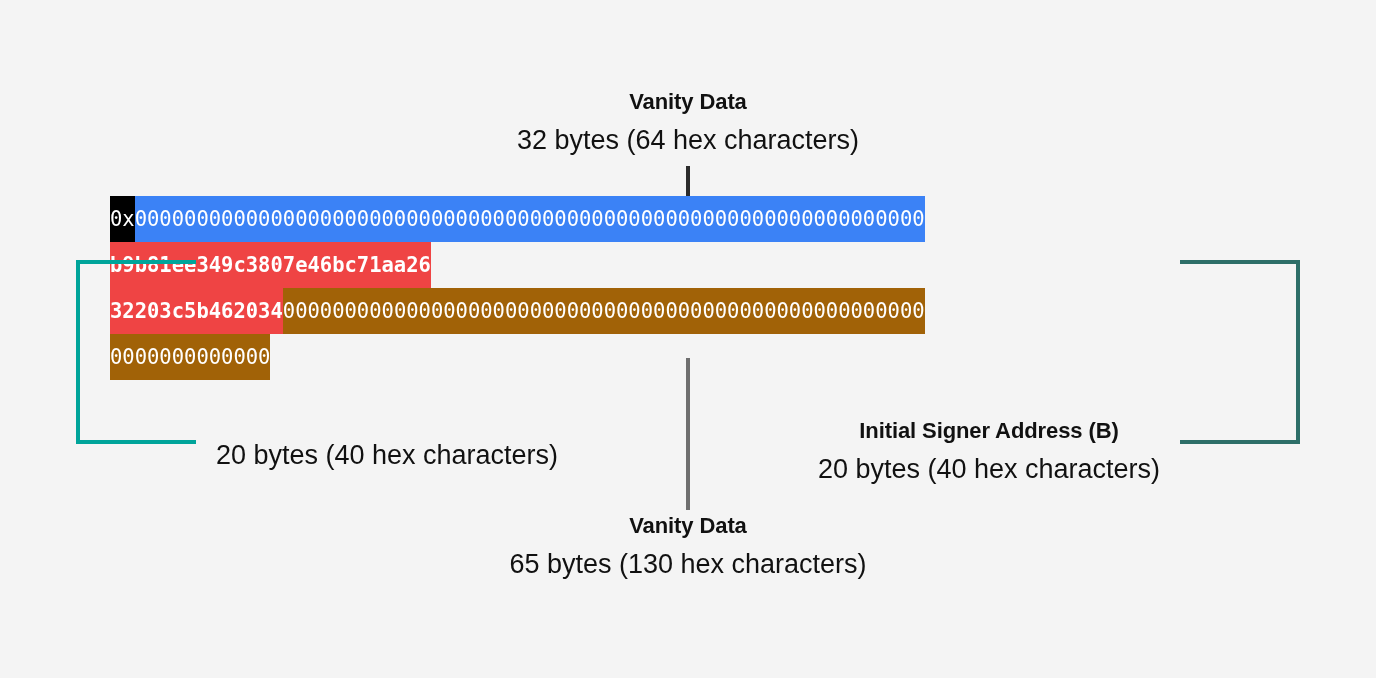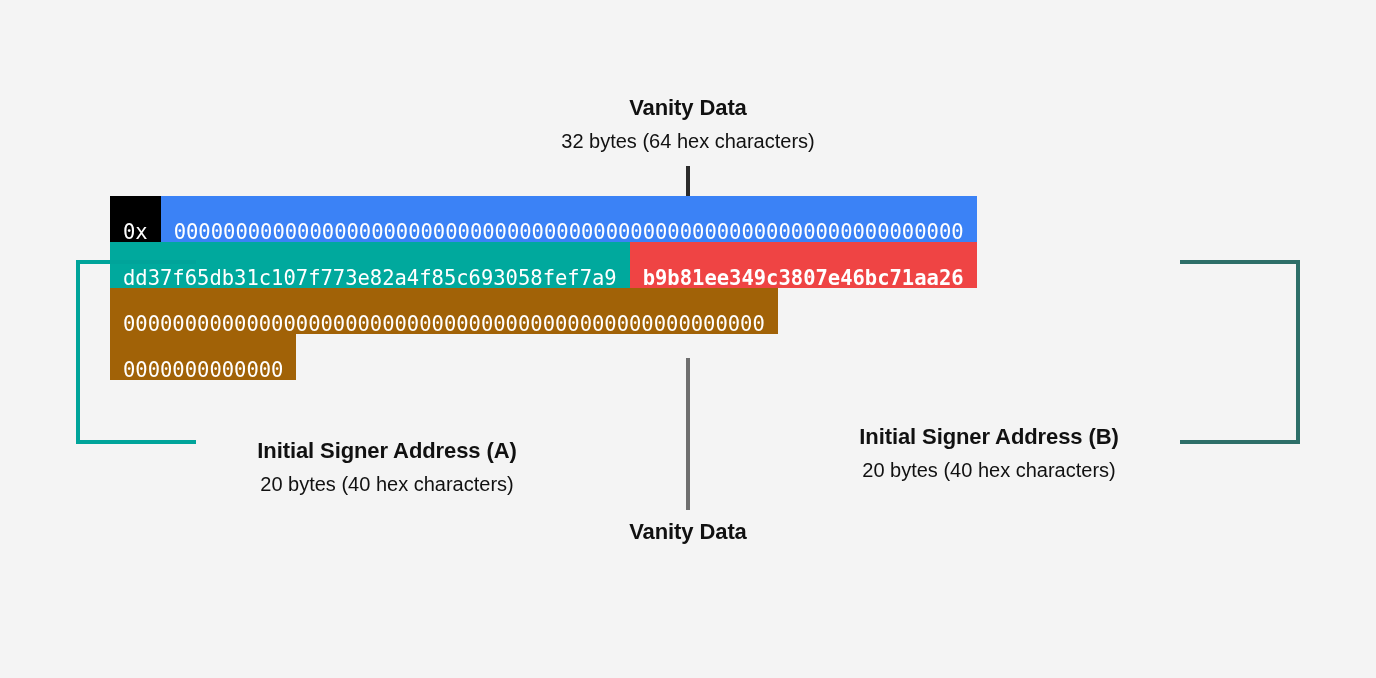--- a/index.html
+++ b/index.html
@@ -30,24 +30,23 @@
     text-align: center;
     line-height: 1.28;
     white-space: nowrap;
   }
   .ann .ttl {
     font-size: 22px;
     font-weight: bold;
     letter-spacing: -0.1px;
     color: #111111;
     display: block;
-    margin-top: 6px;
   }
   .ann .sub {
-    font-size: 20px;
+    font-size: 27px;
     font-weight: normal;
     color: #111111;
     display: block;
     margin-top: 7px;
   }
 
   #ann-vanity-top {
     left: 388px;
     top: 88px;
     width: 600px;
@@ -100,21 +99,21 @@
     font-size: 20.5px;
     letter-spacing: 0px;
     white-space: pre;
     color: #ffffff;
     display: flex;
     align-items: stretch;
     width: max-content;
   }
   .hexrow .seg {
     display: inline-block;
-    padding: 13px;
+    padding: 0;
   }
   .seg-prefix { background: #000000; padding-left: 15px; padding-right: 15px; }
   .seg-black  { background: #3b82f6; }
   .seg-teal   { background: #00a99d; }
   .seg-dteal  { background: #ef4444; font-weight: bold; }
   .seg-gray   { background: #a16207; }
   .pad-l { padding-left: 15px; }
   .pad-r { padding-right: 15px; }
 
   
@@ -156,47 +155,47 @@
   <div class="vline" id="conn-vanity-top"></div>
 
   <div id="hexblock">
 
     <div class="hexrow">
       <span class="seg seg-prefix">0x</span>
       <span class="seg seg-black pad-r">0000000000000000000000000000000000000000000000000000000000000000</span>
     </div>
 
     <div class="hexrow">
-      <span class="seg seg-teal pad-l">dd37f65db31c107f773e82a4f85c693058fef7a9</span>
       <span class="seg seg-dteal pad-r">b9b81ee349c3807e46bc71aa26</span>
     </div>
 
     <div class="hexrow">
+      <span class="seg seg-dteal pad-l">32203c5b462034</span>
       <span class="seg seg-gray pad-r">0000000000000000000000000000000000000000000000000000</span>
     </div>
 
 
     <div class="hexrow">
       <span class="seg seg-gray pad-l pad-r">0000000000000</span>
     </div>
 
   </div>
 
   <div class="bracket" id="bracket-a"></div>
   <div class="bracket" id="bracket-b"></div>
 
   <div class="ann" id="ann-signer-a">
-    <span class="ttl">Initial Signer Address (A)</span>
     <span class="sub">20 bytes (40 hex characters)</span>
   </div>
 
   <div class="ann" id="ann-signer-b">
     <span class="ttl">Initial Signer Address (B)</span>
     <span class="sub">20 bytes (40 hex characters)</span>
   </div>
 
   <div class="vline" id="conn-vanity-bottom"></div>
 
   <div class="ann" id="ann-vanity-bottom">
     <span class="ttl">Vanity Data</span>
+    <span class="sub">65 bytes (130 hex characters)</span>
   </div>
 
 </div>
 
 </body></html>

